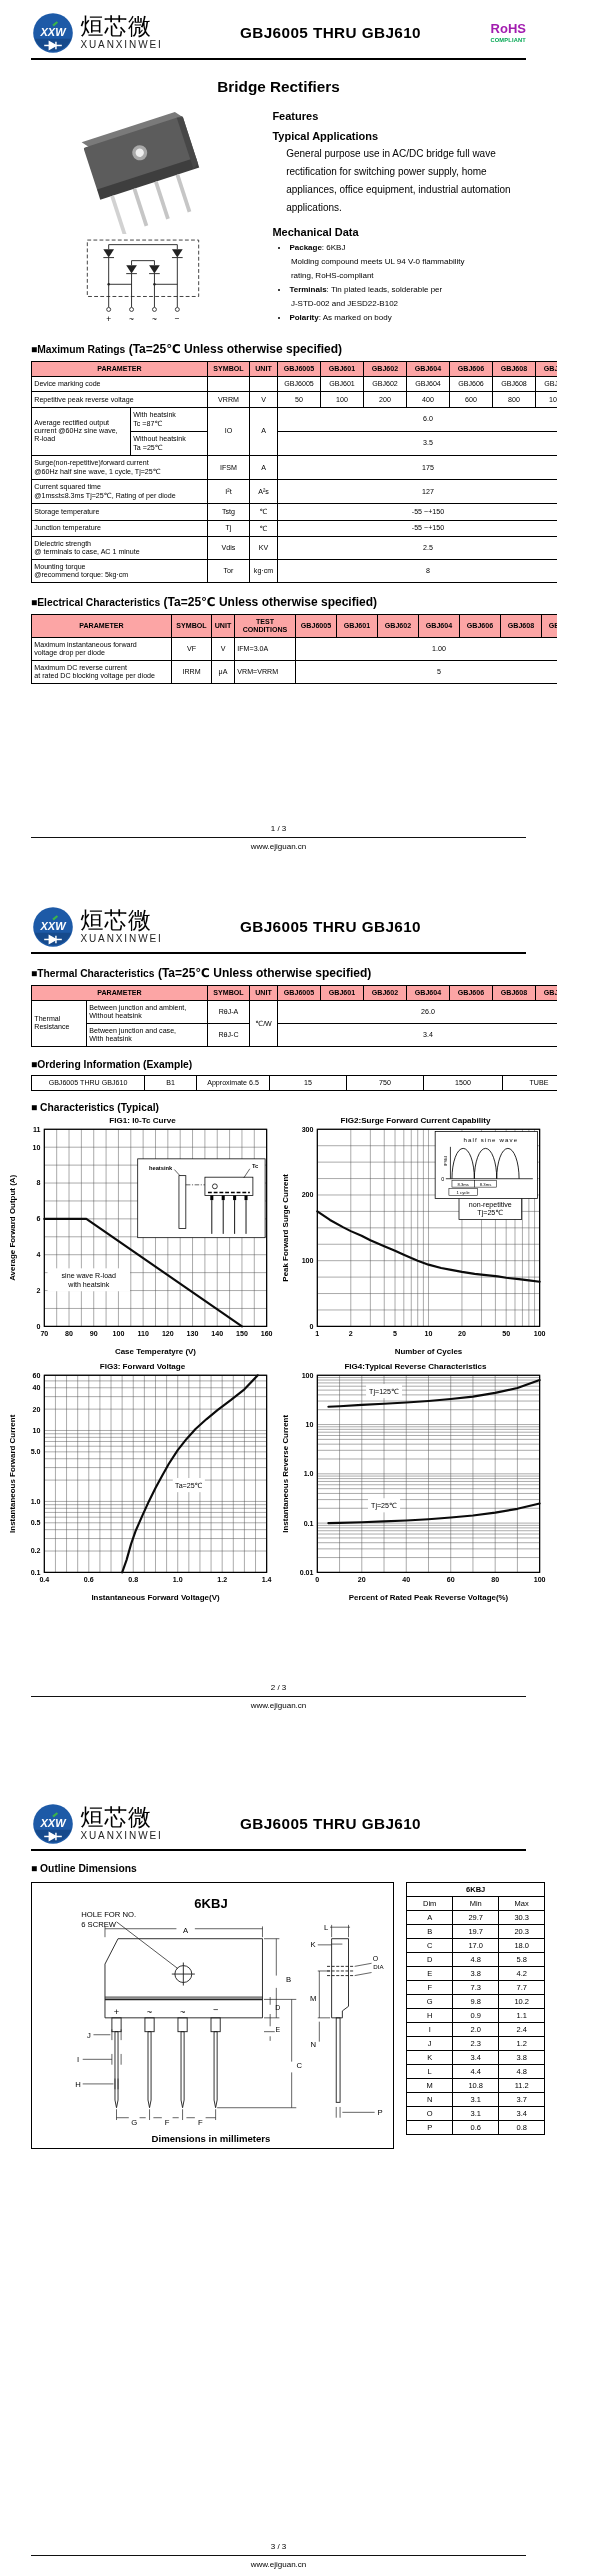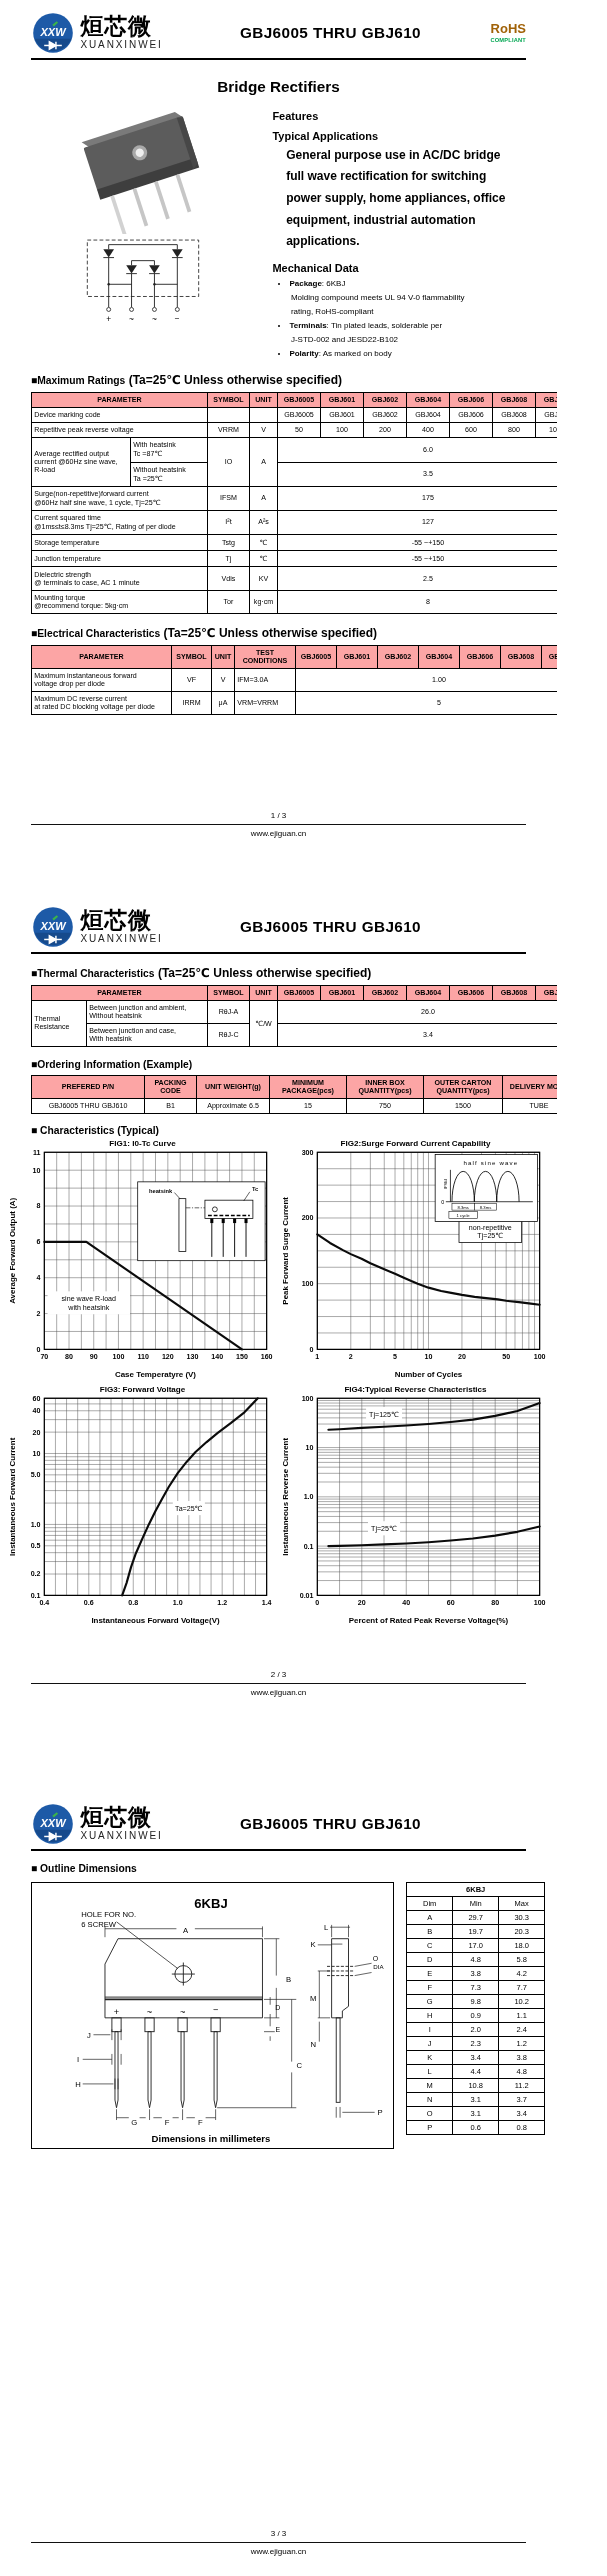--- a/index.html
+++ b/index.html
@@ -1,46 +1,46 @@
 <!DOCTYPE html>
 <html style="font-size:12.2px"><head>
 <meta charset="utf-8">
 <style>
   html,body{margin:0;padding:0;background:#ffffff;}
   body{width:608px;font-family:"Liberation Sans","DejaVu Sans",sans-serif;color:#000;}
   .page{width:557px;height:859px;position:relative;box-sizing:border-box;padding:10.7px 31px 0 31px;overflow:hidden;background:#fff;}
   
   .hdr{display:flex;align-items:center;border-bottom:2.3px solid #000;padding-bottom:3.1px;}
   .logo{display:flex;align-items:center;width:165px;flex:0 0 auto;}
-  .logo .zh{font-size:23px;font-weight:bold;line-height:1;letter-spacing:0.8px;}
+  .logo .zh{font-size:23px;font-weight:normal;line-height:1;letter-spacing:0.8px;}
   .logo .en{font-size:10px;letter-spacing:1.9px;color:#222;margin-top:1.5px;}
   .hdr-title{flex:1;text-align:center;font-size:15.3px;font-weight:bold;letter-spacing:0.4px;}
   .rohs{width:61px;flex:0 0 auto;text-align:right;}
-  .rohs .r1{font-size:13px;font-weight:bold;color:#a16207;line-height:1;}
+  .rohs .r1{font-size:13px;font-weight:bold;color:#a21caf;line-height:1;}
   .rohs .r2{font-size:5.7px;font-weight:bold;color:#00a651;margin-top:2.3px;letter-spacing:0.2px;}
   
   .prod-title{text-align:center;font-size:15.3px;font-weight:bold;margin:18.4px 0 6.1px 0;}
   .cols{display:flex;gap:18.4px;}
   .leftcol{width:223px;flex:0 0 auto;text-align:center;}
   .rightcol{flex:1;}
   .h3{font-size:11px;font-weight:bold;margin:7.7px 0 3.1px 0;}
   ul.feat{margin:1.5px 0 10.7px 0;padding-left:17px;font-size:8px;line-height:1.85;}
-  .apps{font-size:12px;line-height:1.8;margin:1.5px 6.1px 9.2px 13.8px;font-weight:bold;}
+  .apps{font-size:10px;line-height:1.8;margin:1.5px 6.1px 9.2px 13.8px;}
   ul.mech{margin:1.5px 0 0 0;padding-left:17px;font-size:8px;line-height:1.75;}
   ul.mech .sub{margin-left:1.5px;}
   
   .sec-title{font-size:10.3px;font-weight:bold;margin:12.2px 0 4.6px 0;}
   .sec-title .note{font-size:12px;font-weight:bold;}
   
   table.dt{width:100%;border-collapse:collapse;border:1.5px solid #000;table-layout:fixed;}
   table.dt td{border:0.8px solid #000;font-size:7.1px;padding:3.1px 2.3px;text-align:center;white-space:pre-line;word-wrap:break-word;vertical-align:middle;}
   table.dt td.th{background:#fca5a5;font-weight:bold;}
   table.dt td.al{text-align:left;}
   
-  .pfoot{position:absolute;left:31px;right:31px;bottom:21px;}
+  .pfoot{position:absolute;left:31px;right:31px;bottom:8px;}
   .pnum{text-align:center;font-size:8px;margin-bottom:3.8px;}
   .frule{border-top:1.9px solid #111;}
   .site{text-align:center;font-size:8px;margin-top:3.8px;}
   
   .char-title{font-size:10.3px;font-weight:bold;margin:10.7px 0 1.5px 0;}
   .charts{display:grid;grid-template-columns:273px 273px;justify-content:center;gap:0 0;}
   .charts svg{display:block;}
   
   .outwrap{display:flex;gap:12.2px;margin-top:7.7px;}
   .drawbox{width:361px;height:265px;border:1.1px solid #000;flex:0 0 auto;}
@@ -377,33 +377,20 @@
     <colgroup>
         <col style="width:113px">
         <col style="width:52px">
         <col style="width:73px">
         <col style="width:77px">
         <col style="width:77px">
         <col style="width:79px">
         <col style="width:73px">
       </colgroup>
   <tbody>
-        <tr>
-          <td class="th">PREFERED P/N</td>
-          <td class="th">PACKING
-CODE</td>
-          <td class="th">UNIT WEIGHT(g)</td>
-          <td class="th">MINIMUM
-PACKAGE(pcs)</td>
-          <td class="th">INNER BOX
-QUANTITY(pcs)</td>
-          <td class="th">OUTER CARTON
-QUANTITY(pcs)</td>
-          <td class="th">DELIVERY MODE</td>
-        </tr>
         <tr>
           <td>GBJ6005 THRU GBJ610</td>
           <td>B1</td>
           <td>Approximate  6.5</td>
           <td>15</td>
           <td>750</td>
           <td>1500</td>
           <td>TUBE</td>
         </tr>
       </tbody>

